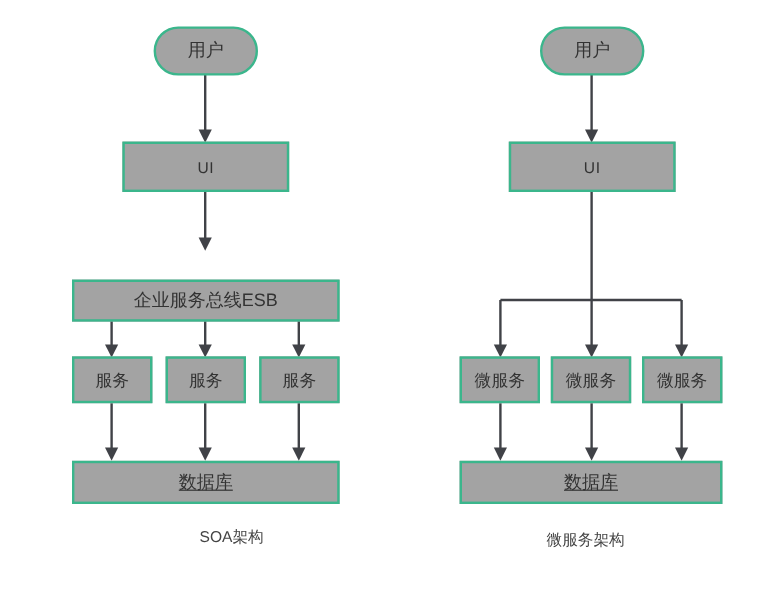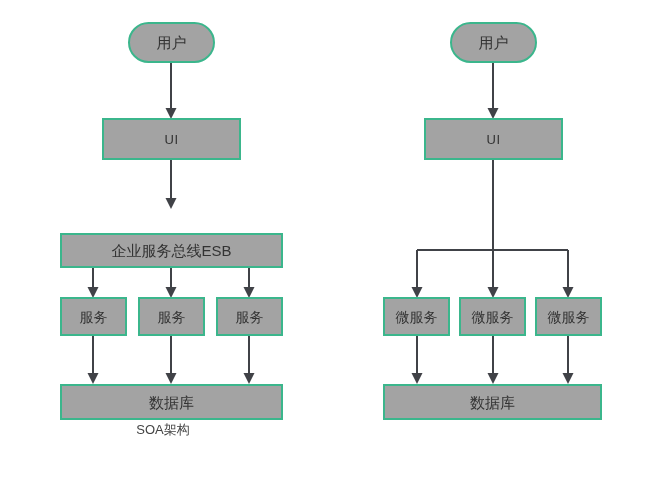--- a/index.html
+++ b/index.html
@@ -42,21 +42,21 @@
     border-radius: 21px;
   }
   .node-label {
     display: block;
     white-space: nowrap;
   }
   .lbl-user   { font-size: 15px; }
   .lbl-ui     { font-size: 13px; letter-spacing: .5px; }
   .lbl-esb    { font-size: 15px; }
   .lbl-svc    { font-size: 14px; text-align: right; }
-  .lbl-db     { font-size: 15px; }
+  .lbl-db     { font-size: 15px; text-decoration: underline; }
 
   
   .conn-svg {
     position: absolute;
     left: 0;
     top: 0;
     width: 326px;
     height: 500px;
     overflow: visible;
     pointer-events: none;
@@ -134,21 +134,21 @@
       <span class="node-label lbl-svc">服务</span>
     </div>
     <div class="node" style="left:216px; top:297px; width:67px; height:39px;">
       <span class="node-label lbl-svc">服务</span>
     </div>
 
     <div class="node" style="left:60px; top:384px; width:223px; height:36px;">
       <span class="node-label lbl-db">数据库</span>
     </div>
 
-    <div class="caption" style="top:421px;">SOA架构</div>
+    <div class="caption" style="top:439px;padding-left:30px;">SOA架构</div>
   </div>
 
   <div class="panel" id="panel-micro">
 
     <svg class="conn-svg">
 
       <line class="conn-line" x1="168" y1="62" x2="168" y2="111"></line>
       <polygon class="conn-head" points="168,119 162.5,108 173.5,108"></polygon>
 
       <line class="conn-line" x1="168" y1="160" x2="168" y2="250"></line>
@@ -189,15 +189,16 @@
       <span class="node-label lbl-svc">微服务</span>
     </div>
     <div class="node" style="left:210px; top:297px; width:67px; height:39px;">
       <span class="node-label lbl-svc">微服务</span>
     </div>
 
     <div class="node" style="left:58px; top:384px; width:219px; height:36px;">
       <span class="node-label lbl-db">数据库</span>
     </div>
 
+    <div class="caption" style="top:441px;">微服务架构</div>
   </div>
 
 </div>
 
 </body></html>

